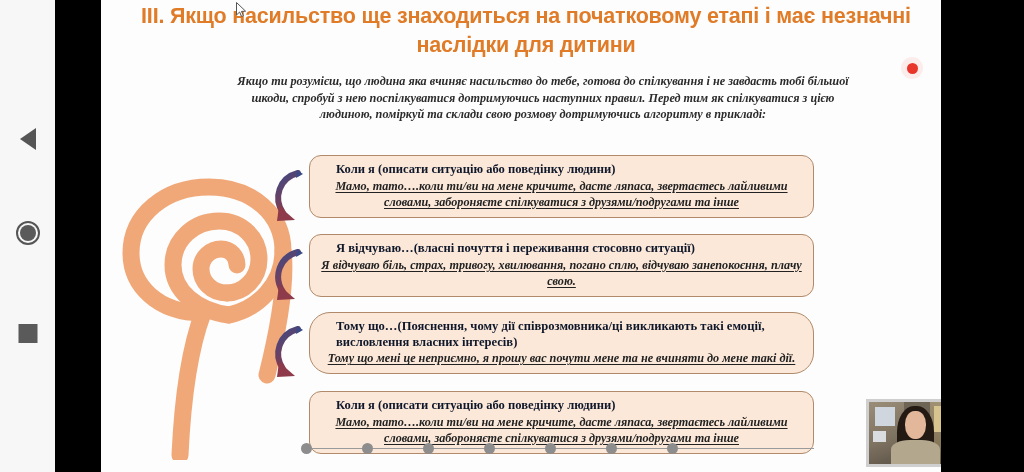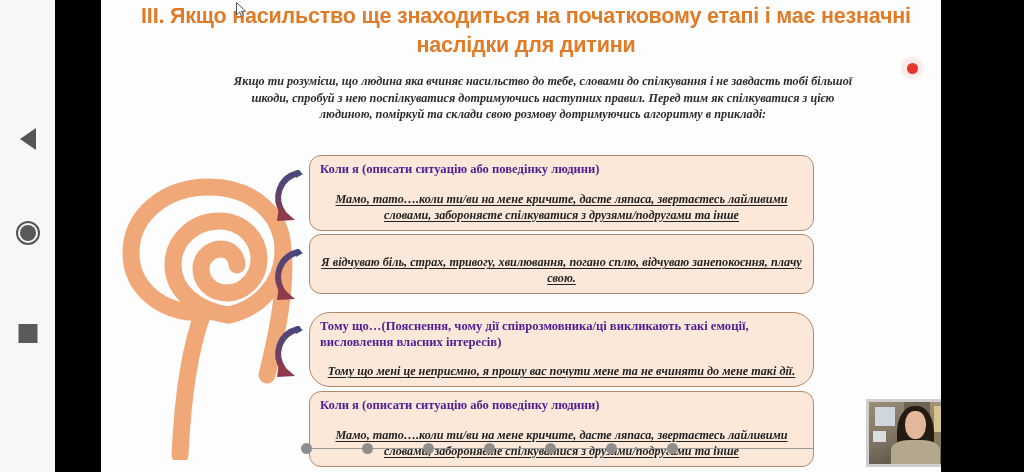--- a/index.html
+++ b/index.html
@@ -102,33 +102,34 @@
     background: #fbe8d9;
     border: 1.3px solid #b08a6a;
     border-radius: 12px;
     padding: 6px 10px 7px 10px;
   }
   .box-head {
     font-family: "Liberation Serif", serif;
     font-weight: bold;
     font-size: 12.6px;
     line-height: 15.5px;
-    color: #4c1d95;
+    color: #0f172a;
+    margin-left: 16px;
   }
   .box-body {
     font-family: "Liberation Serif", serif;
     font-style: italic;
     font-weight: bold;
     font-size: 12.2px;
     line-height: 16px;
     color: #222;
     text-align: center;
     text-decoration: underline;
     text-underline-offset: 2px;
-    margin-top: 13px;
+    margin-top: 0;
   }
   #box-1 { top: 155px; }
   #box-2 { top: 234px; }
   #box-3 { top: 312px; border-radius: 21px; }
   #box-4 { top: 391px; }
 
   
   .arrow-svg { position: absolute; left: 170px; width: 44px; height: 58px; }
   #arrow-1 { top: 168px; }
   #arrow-2 { top: 247px; }
@@ -217,21 +218,21 @@
     <div class="nav-btn" id="nav-home"></div>
     <div class="nav-btn" id="nav-recents"></div>
   </div>
 
   <div id="letterbox-left"></div>
 
   <div id="slide">
 
     <div id="slide-title">III. Якщо насильство ще знаходиться на початковому етапі і має незначні наслідки для дитини</div>
 
-    <div id="intro-paragraph">Якщо ти розумієш, що людина яка вчиняє насильство до тебе, словами до спілкування і не завдасть тобі більшої шкоди, спробуй з нею поспілкуватися дотримуючись наступних правил. Перед тим як спілкуватися з цією людиною, поміркуй та склади свою розмову дотримуючись алгоритму в прикладі:</div>
+    <div id="intro-paragraph">Якщо ти розумієш, що людина яка вчиняє насильство до тебе, готова до спілкування і не завдасть тобі більшої шкоди, спробуй з нею поспілкуватися дотримуючись наступних правил. Перед тим як спілкуватися з цією людиною, поміркуй та склади свою розмову дотримуючись алгоритму в прикладі:</div>
 
     <svg id="spiral-flower" viewBox="0 0 190 325">
       <g fill="none" stroke="#f0a878" stroke-width="17" stroke-linecap="round">
         <path d="M63 320 C 66 255, 74 210, 86 178"></path>
         <path d="M86 178
                  C 40 178, 14 150, 14 118
                  C 14 80, 48 52, 92 52
                  C 136 52, 166 80, 166 116
                  C 166 150, 140 174, 112 180"></path>
         <path d="M112 180
@@ -280,20 +281,21 @@
       <path d="M8 38 L 24 52 L 6 53 Z" fill="#8e3a4a"></path>
       <path d="M26 2 L 32 6 L 25 10 Z" fill="#3b4a86"></path>
     </svg>
 
     <div class="step-box" id="box-1">
       <div class="box-head">Коли я (описати ситуацію або поведінку людини)</div>
       <div class="box-body">Мамо, тато….коли ти/ви на мене кричите, дасте ляпаса, звертаєтесь лайливими словами, забороняєте спілкуватися з друзями/подругами та інше</div>
     </div>
 
     <div class="step-box" id="box-2">
+      <div class="box-head">Я відчуваю…(власні почуття і переживання стосовно ситуації)</div>
       <div class="box-body">Я відчуваю біль, страх, тривогу, хвилювання, погано сплю, відчуваю занепокоєння, плачу свою.</div>
     </div>
 
     <div class="step-box" id="box-3">
       <div class="box-head">Тому що…(Пояснення, чому дії співрозмовника/ці викликають такі емоції, висловлення власних інтересів)</div>
       <div class="box-body">Тому що мені це неприємно, я прошу вас почути мене та не вчиняти до мене такі дії.</div>
     </div>
 
     <div class="step-box" id="box-4">
       <div class="box-head">Коли я (описати ситуацію або поведінку людини)</div>

